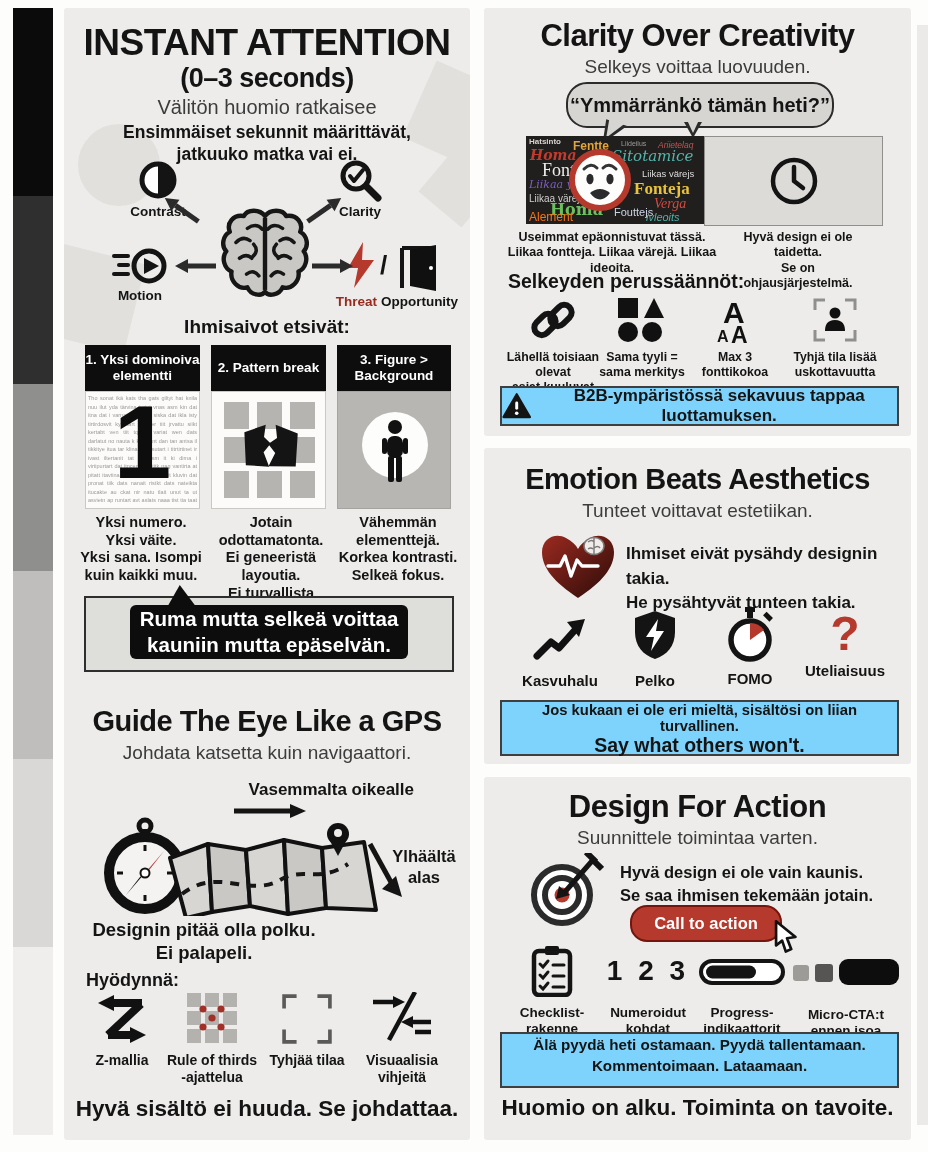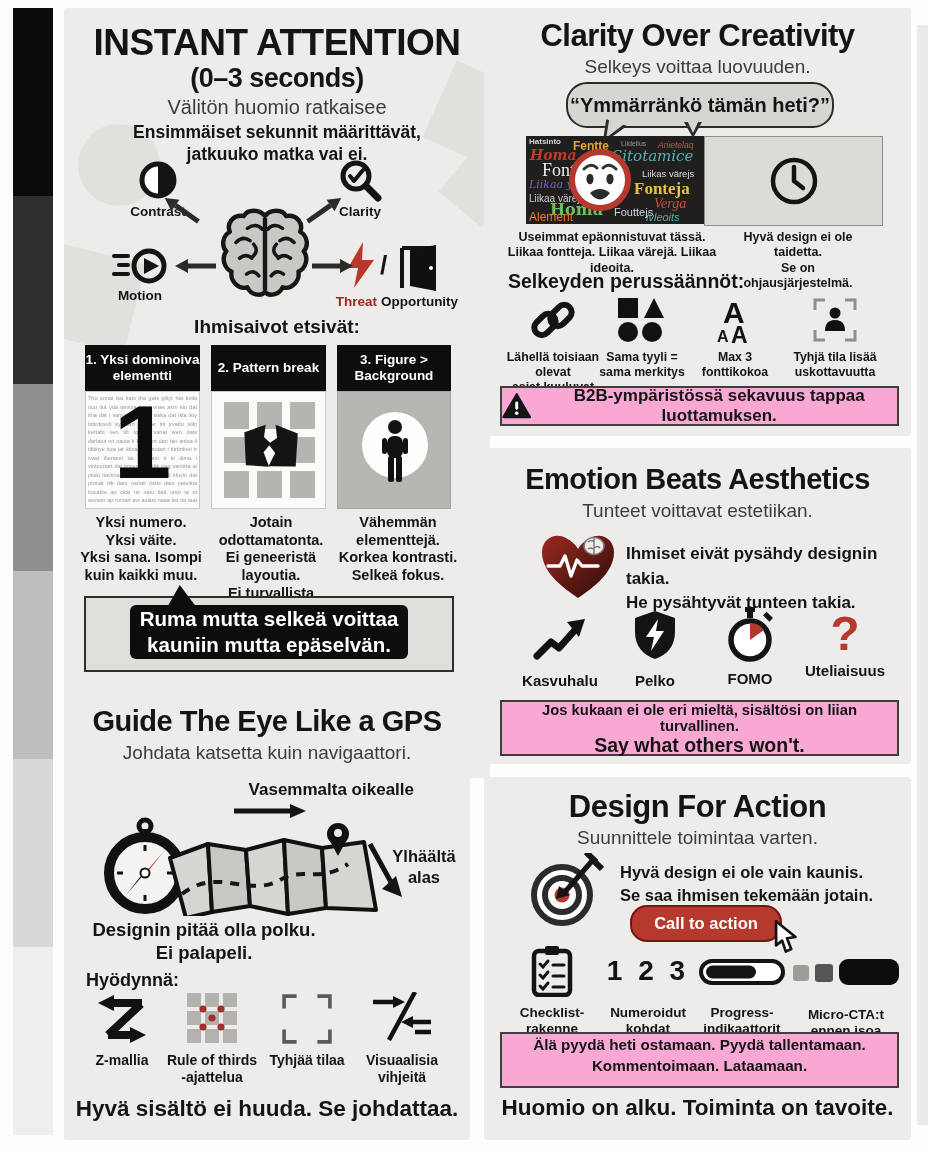--- a/index.html
+++ b/index.html
@@ -7,21 +7,21 @@
           font-family:"Liberation Sans","DejaVu Sans",sans-serif;color:#141414;}
   .abs{position:absolute;}
   .panel{position:absolute;background:#edecea;border-radius:3px;overflow:hidden;}
   .ctr{left:0;right:0;text-align:center;}
   .b{font-weight:bold;}
   .ml{white-space:pre-line;}
   .h1{font-weight:800;letter-spacing:-0.5px;line-height:1.05;}
   .sub{color:#3c3c3c;}
   .deco{position:absolute;background:#e1e0dd;}
   .lbl{font-weight:bold;line-height:1.22;text-align:center;}
-  .bannerbox{position:absolute;background:#f9a8d4;border:2px solid#3f3f3f;display:flex;
+  .bannerbox{position:absolute;background:#7dd3fc;border:2px solid#3f3f3f;display:flex;
              flex-direction:column;align-items:center;justify-content:flex-start;text-align:center;}
   .cardhead{background:#0d0d0d;color:#fff;font-weight:bold;display:flex;align-items:center;
             justify-content:center;text-align:center;line-height:1.15;}
   svg{display:block;}
   .tri{width:0;height:0;position:absolute;}
 </style>
 </head>
 <body>
 
 <div class="canvas">
@@ -29,21 +29,21 @@
   <div class="abs" style="left:13px;top:8px;width:40px;height:1127px;">
     <div style="height:16.66%;background:#0b0b0b;"></div>
     <div style="height:16.66%;background:#2f2f2f;"></div>
     <div style="height:16.66%;background:#8f8f8e;"></div>
     <div style="height:16.66%;background:#bfbebc;"></div>
     <div style="height:16.66%;background:#d9d8d6;"></div>
     <div style="height:16.7%;background:#efeeec;"></div>
   </div>
   <div class="abs" style="left:917px;top:25px;width:11px;height:1100px;background:#ebeae8;"></div>
 
-  <section class="panel" style="left:64px;top:8px;width:406px;height:770px;padding-left:20px;">
+  <section class="panel" style="left:64px;top:8px;width:406px;height:770px;">
     <div class="deco" style="left:14px;top:116px;width:82px;height:82px;border-radius:50%;"></div>
     <div class="deco" style="left:-20px;top:244px;width:92px;height:92px;transform:rotate(14deg);"></div>
     <div class="deco" style="right:-30px;top:66px;width:84px;height:84px;transform:rotate(24deg);"></div>
     <div class="deco" style="right:-16px;top:152px;width:56px;height:56px;transform:rotate(40deg);"></div>
 
     <div class="abs ctr h1" style="top:16px;font-size:37px;">INSTANT ATTENTION</div>
     <div class="abs ctr h1" style="top:56px;font-size:27px;">(0–3 seconds)</div>
     <div class="abs ctr sub" style="top:88px;font-size:20px;">Välitön huomio ratkaisee</div>
     <div class="abs ctr b ml" style="top:114px;font-size:17.5px;line-height:1.25;">Ensimmäiset sekunnit määrittävät,
 jatkuuko matka vai ei.</div>

